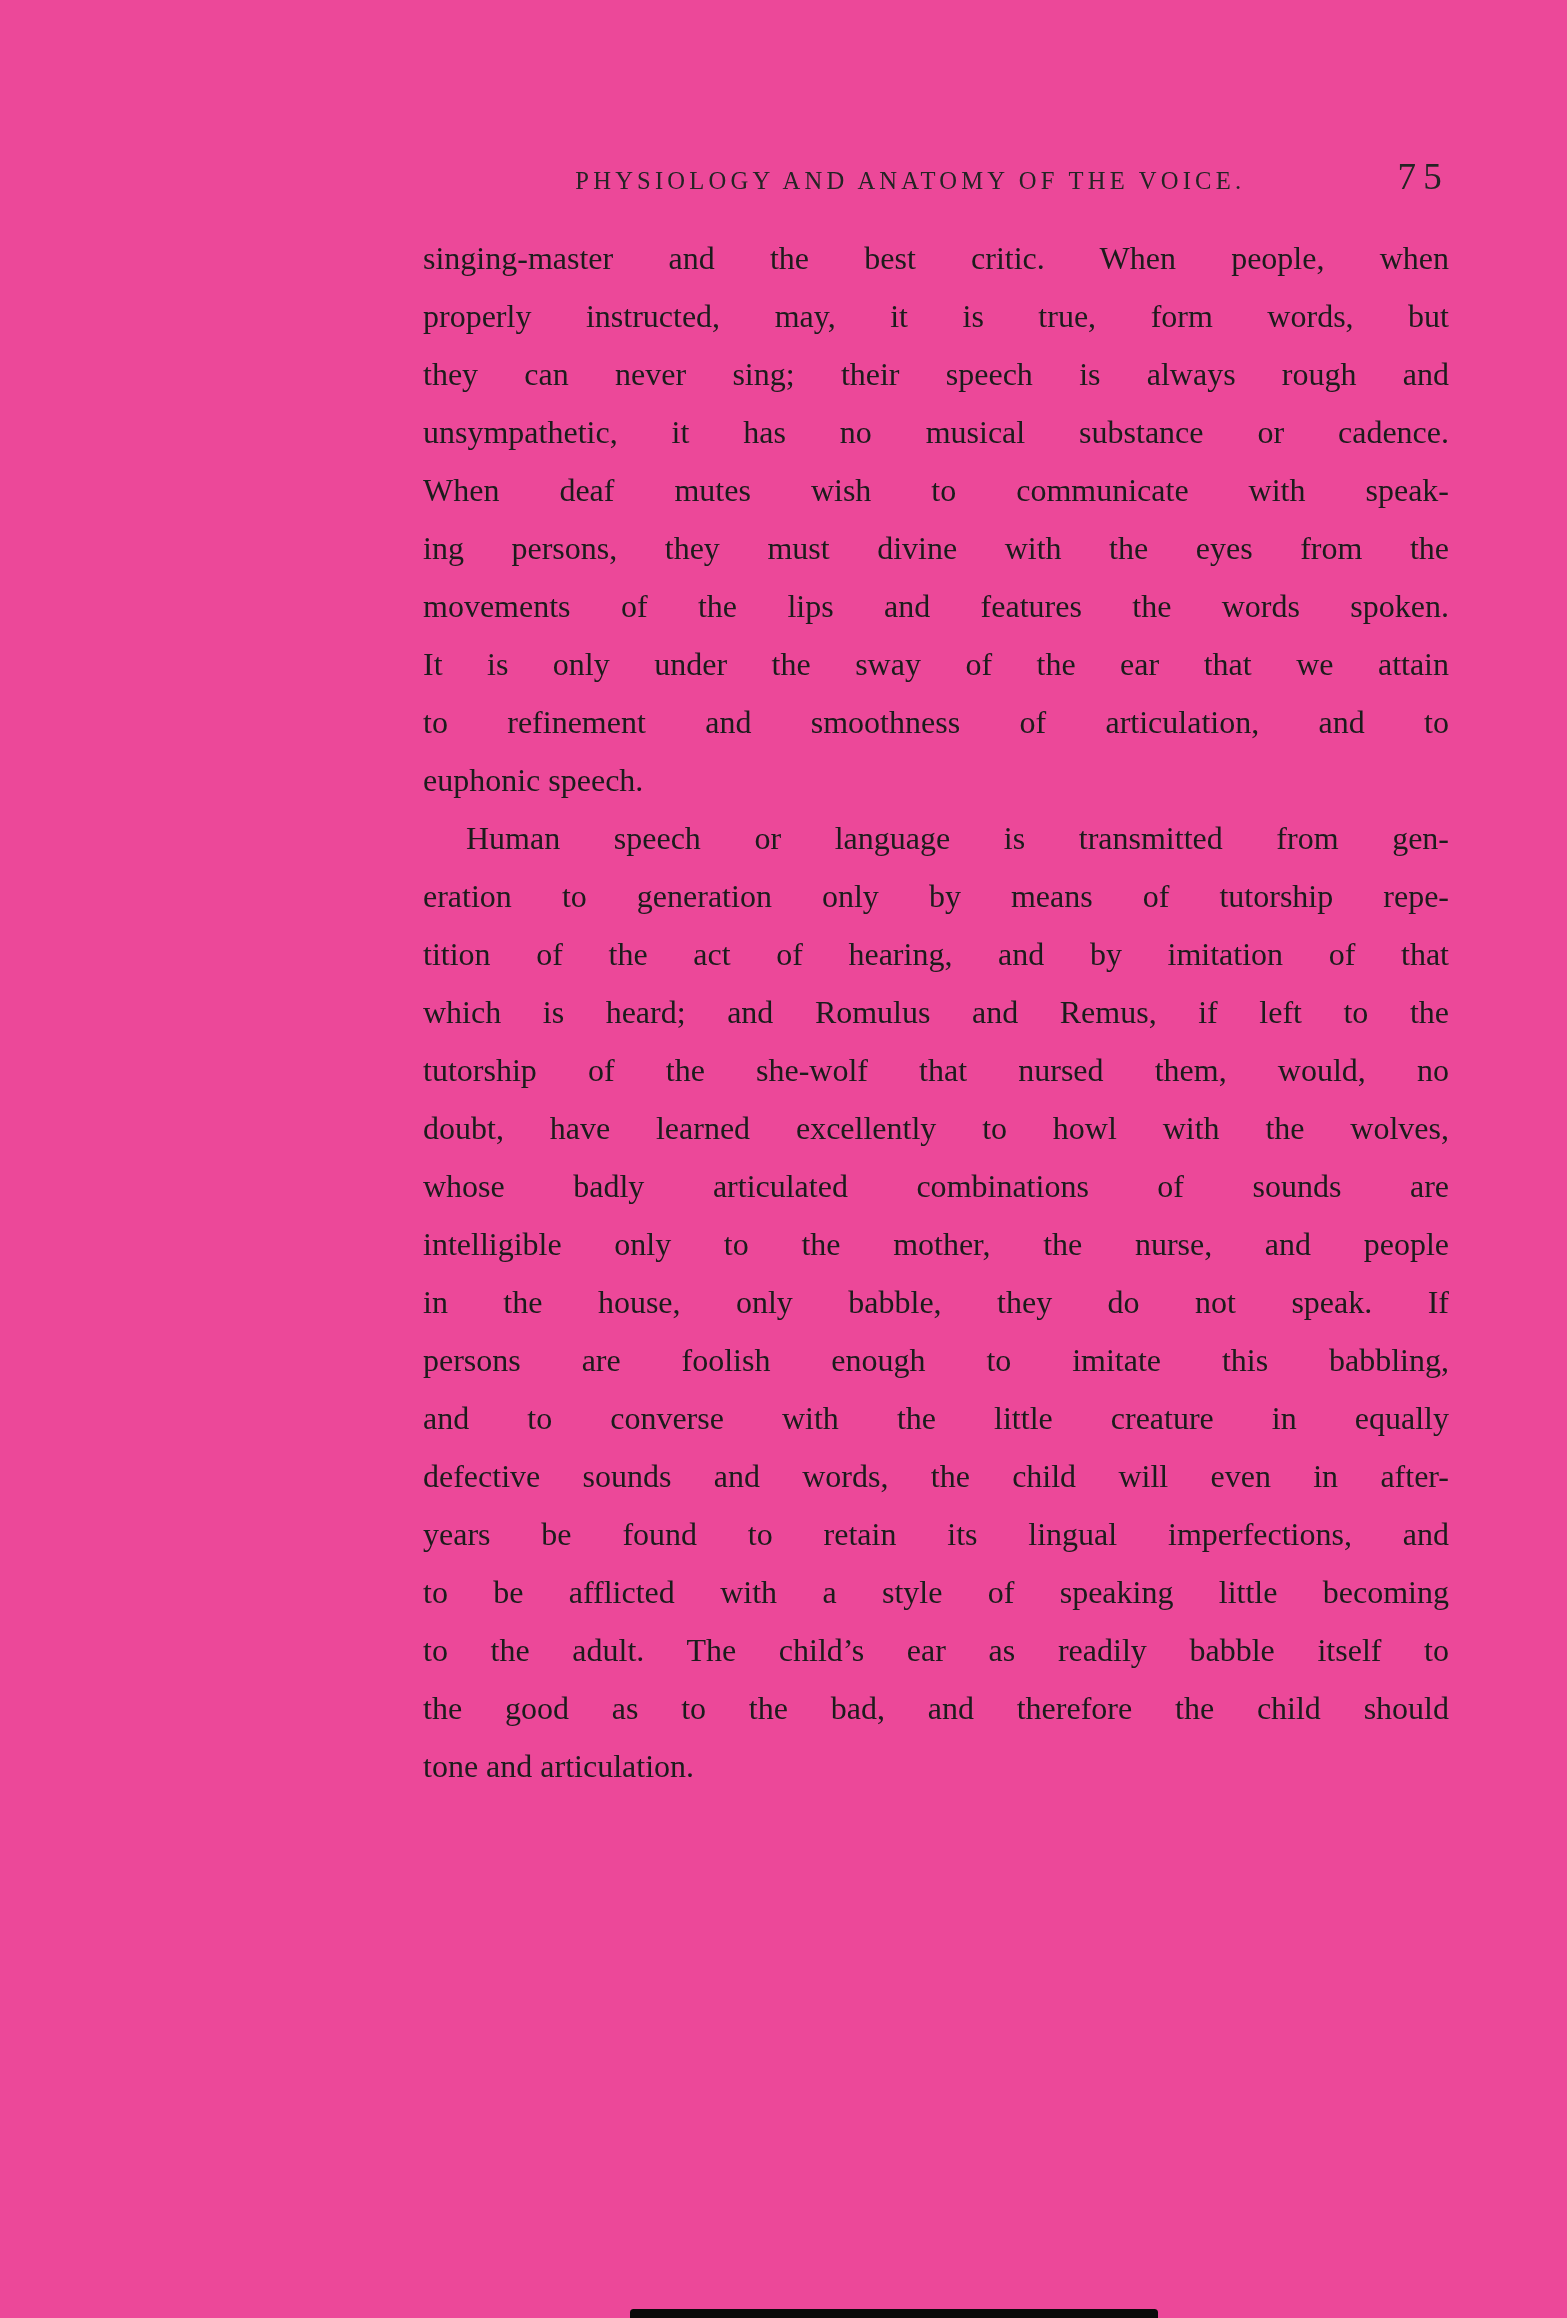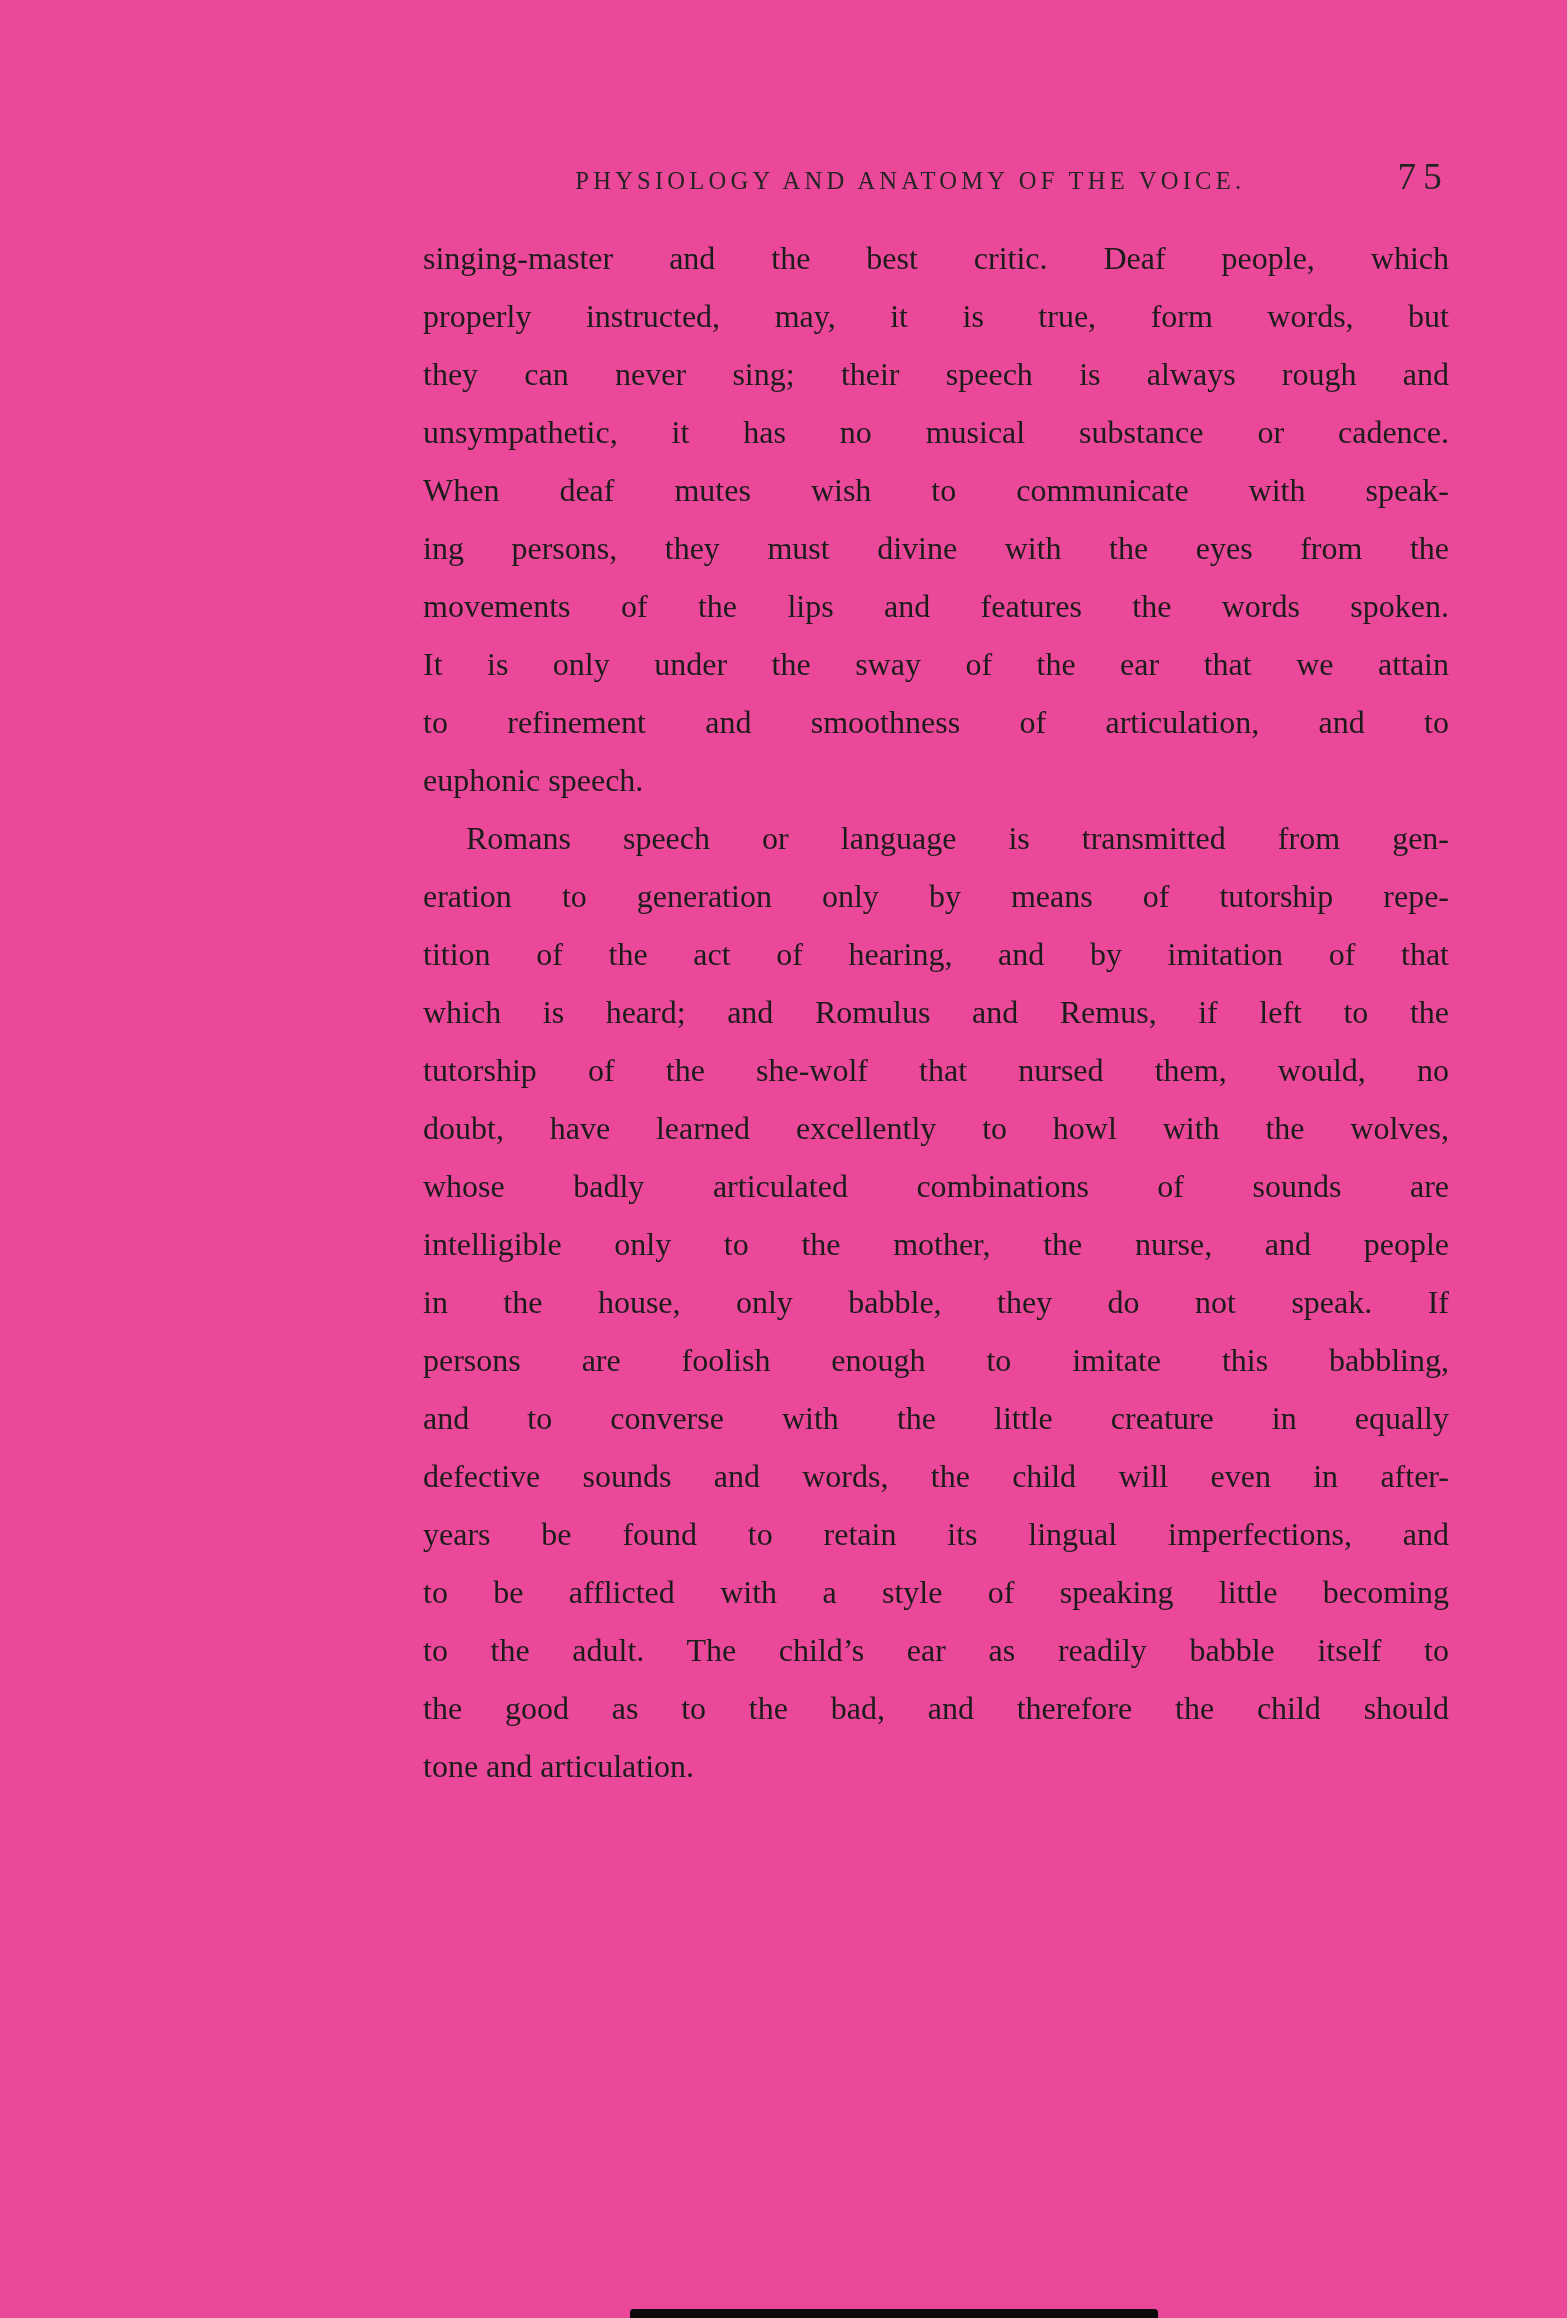--- a/index.html
+++ b/index.html
@@ -75,33 +75,33 @@
 <body>
 
 <div class="page">
   <div class="header-row">
     <span class="header-title">PHYSIOLOGY AND ANATOMY OF THE VOICE.</span>
     <span class="page-number">75</span>
   </div>
 
   <div class="text-block">
       <div class="paragraph">
-        <div class="line">singing-master and the best critic.  Deaf people, which</div>
+        <div class="line">singing-master and the best critic.  When people, when</div>
         <div class="line">properly instructed, may, it is true, form words, but</div>
         <div class="line">they can never sing; their speech is always rough and</div>
         <div class="line">unsympathetic, it has no musical substance or cadence.</div>
         <div class="line">When deaf mutes wish to communicate with speak-</div>
         <div class="line">ing persons, they must divine with the eyes from the</div>
         <div class="line">movements of the lips and features the words spoken.</div>
         <div class="line">It is only under the sway of the ear that we attain</div>
         <div class="line">to refinement and smoothness of articulation, and to</div>
         <div class="line last">euphonic speech.</div>
       </div>
       <div class="paragraph">
-        <div class="line first-indent">Romans speech or language is transmitted from gen-</div>
+        <div class="line first-indent">Human speech or language is transmitted from gen-</div>
         <div class="line">eration to generation only by means of tutorship repe-</div>
         <div class="line">tition of the act of hearing, and by imitation of that</div>
         <div class="line">which is heard; and Romulus and Remus, if left to the</div>
         <div class="line">tutorship of the she-wolf that nursed them, would, no</div>
         <div class="line">doubt, have learned excellently to howl with the wolves,</div>
         <div class="line">whose badly articulated combinations of sounds are</div>
         <div class="line">intelligible only to the mother, the nurse, and people</div>
         <div class="line">in the house, only babble, they do not speak.  If</div>
         <div class="line">persons are foolish enough to imitate this babbling,</div>
         <div class="line">and to converse with the little creature in equally</div>

